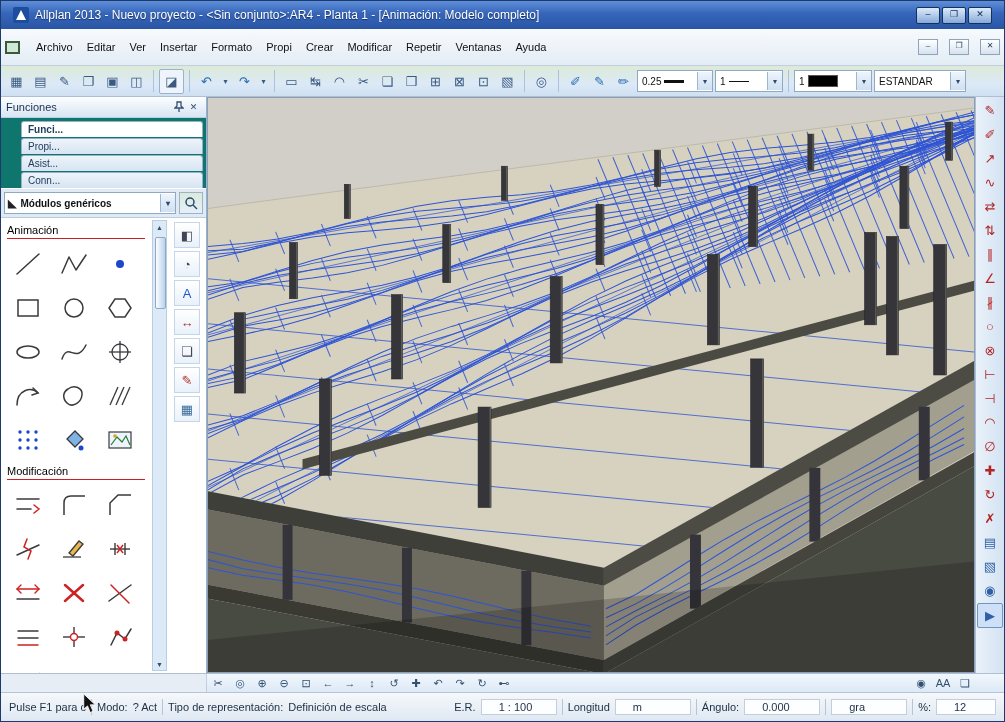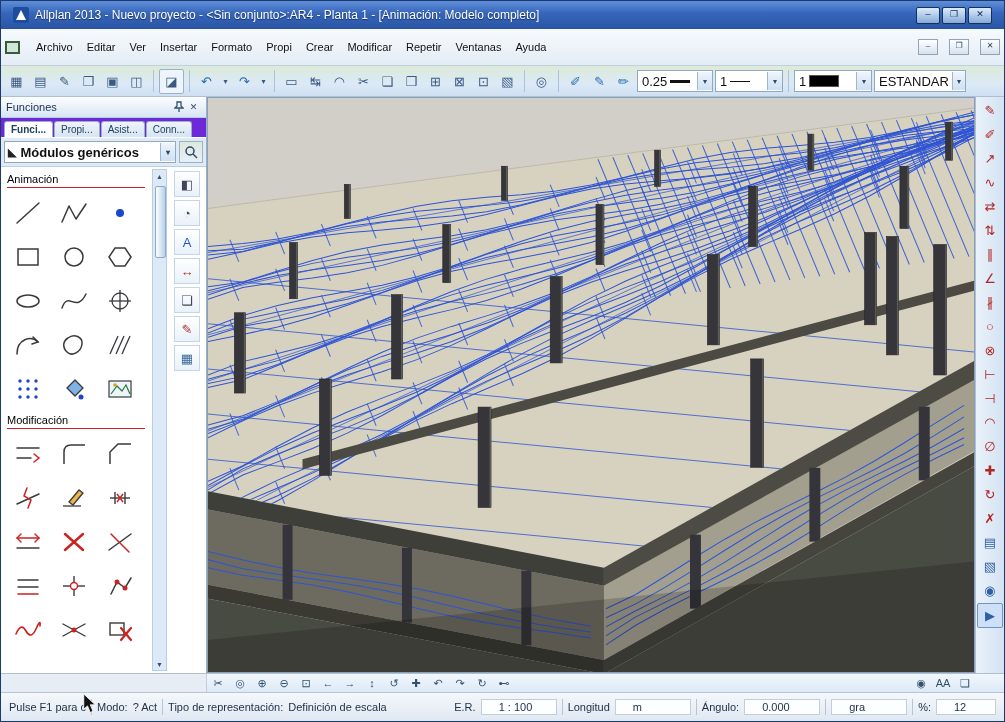--- a/index.html
+++ b/index.html
@@ -18,33 +18,33 @@
   .mbtn{width:18px;height:14px;border:1px solid #8ea4bd;background:linear-gradient(#ffffff,#d6e2ef);font-size:8px;line-height:12px;text-align:center;color:#23405f;margin-left:2px;}
   
   .toolbar{height:30px;background:linear-gradient(#fbfdff,#dcead9 0%,#dce9f7 60%,#cfe0f2);border-bottom:1px solid #aebfd4;
     display:flex;align-items:center;padding:0 4px;gap:2px;flex:0 0 auto;overflow:hidden;}
   .tgroup{display:flex;gap:1px;}
   .tbtn{width:23px;height:23px;display:flex;align-items:center;justify-content:center;font-size:13px;color:#3a5a80;border-radius:2px;}
   .tbtn.framed{border:1px solid #9ab2cc;background:#eef4fb;}
   .darrow{width:11px;height:23px;display:flex;align-items:center;justify-content:center;font-size:8px;color:#3a5a80;}
   .sep{width:1px;height:22px;background:#afc1d6;margin:0 3px;flex:0 0 auto;}
   .combo{height:20px;background:#fff;border:1px solid #8fa8c4;display:flex;align-items:center;padding-left:4px;gap:3px;flex:0 0 auto;}
-  .combo-val{font-size:13px;color:#111;white-space:nowrap;}
+  .combo-val{font-size:10px;color:#111;white-space:nowrap;}
   .combo-arrow{width:14px;height:18px;margin-left:auto;background:linear-gradient(#eef4fb,#cfe0f2);border-left:1px solid #9fb6cf;
     font-size:8px;display:flex;align-items:center;justify-content:center;color:#2c4a6e;}
   .pen-preview{width:20px;height:3px;background:#111;}
   .line-preview{width:20px;height:1px;background:#111;}
   .swatch{width:28px;height:10px;background:#000;border:1px solid #555;}
   
   .mainrow{flex:1;display:flex;min-height:0;}
   .panel{width:205px;flex:0 0 auto;background:#e9f0f8;border-right:1px solid #9ab0c8;display:flex;flex-direction:column;}
   .panel-header{height:20px;display:flex;align-items:center;padding:0 5px;background:linear-gradient(#fdfeff,#d7e5f4);border-bottom:1px solid #b9cde3;color:#1a2f4a;}
   .panel-header .spring{flex:1;}
   .phbtn{width:15px;height:14px;display:flex;align-items:center;justify-content:center;font-size:9px;color:#33506e;}
-  .tabs{display:flex;gap:1px;padding:3px 3px 0 3px;background:#6d28d9;}
+  .tabs{display:flex;gap:1px;padding:3px 3px 0 20px;background:#0f766e;flex-direction:column;}
   .tab{padding:2px 6px;font-size:10px;background:linear-gradient(#eef4fa,#d6e4f2);border:1px solid #9ab0c8;border-bottom:none;border-radius:3px 3px 0 0;color:#22405e;}
   .tab.active{background:#fff;font-weight:bold;}
   .selector-row{display:flex;align-items:center;gap:3px;padding:3px;background:#dfeaf5;border-top:1px solid #fff;border-bottom:1px solid #b9cde3;}
   .module-combo{flex:1;height:20px;background:#fff;border:1px solid #8fa8c4;display:flex;align-items:center;gap:4px;padding-left:3px;font-weight:bold;}
   .iconbtn{width:22px;height:20px;border:1px solid #9ab2cc;background:linear-gradient(#ffffff,#dcead9 0%,#e6eff9);display:flex;align-items:center;justify-content:center;}
   .panel-body{flex:1;background:#fff;display:flex;min-height:0;}
   .tools-col{width:146px;padding:2px 0 0 4px;}
   .section-title{font-size:11px;color:#000;margin:4px 6px 3px 2px;padding-bottom:2px;border-bottom:1px solid #cc2020;}
   .tgrid{display:grid;grid-template-columns:repeat(3,46px);row-gap:1px;}
   .tcell{height:43px;display:flex;align-items:center;justify-content:center;}

